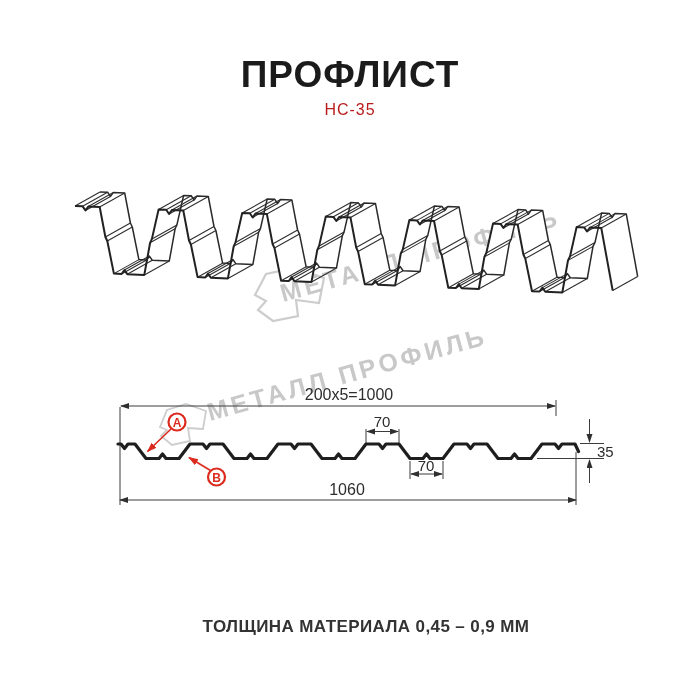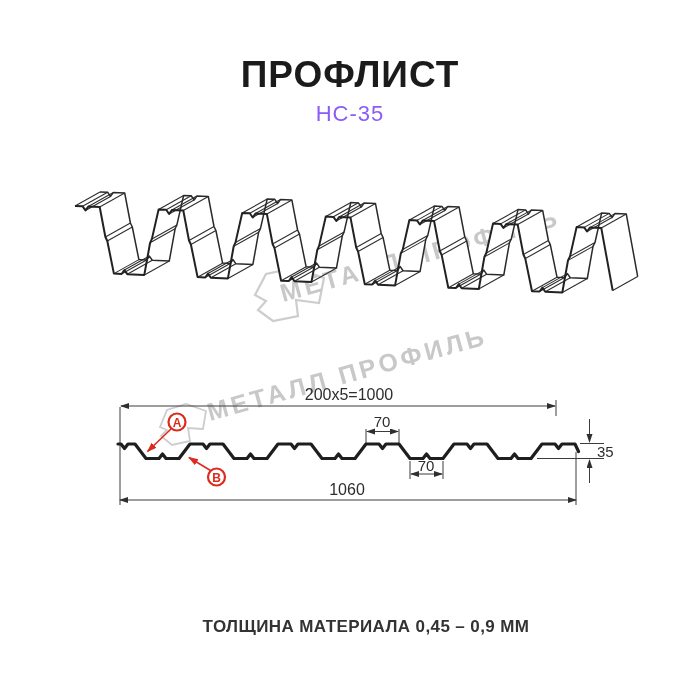--- a/index.html
+++ b/index.html
@@ -1,21 +1,21 @@
 <!DOCTYPE html>
 <html><head>
 <meta charset="utf-8">
 <style>
   html,body{margin:0;padding:0;background:#ffffff;}
   .page{position:relative;width:700px;height:700px;background:#ffffff;overflow:hidden;
         font-family:"Liberation Sans",sans-serif;}
   .title{position:absolute;left:0;top:54px;width:700px;text-align:center;
          font-size:37px;font-weight:700;letter-spacing:1px;color:#1b1b1b;}
   .subtitle{position:absolute;left:0;top:101px;width:700px;text-align:center;
-         font-size:22px;font-weight:500;letter-spacing:1px;color:#8b5cf6;}
+         font-size:16px;font-weight:500;letter-spacing:1px;color:#b91c1c;}
   .footer-note{position:absolute;left:0;top:617px;width:700px;text-align:center;
          font-size:17px;font-weight:700;letter-spacing:0.4px;color:#333;margin-left:16px;}
   svg{position:absolute;left:0;top:0;}
   text.dim{font-family:"Liberation Sans",sans-serif;font-size:16px;fill:#2d2d2d;}
   text.dim-small{font-family:"Liberation Sans",sans-serif;font-size:15px;fill:#2d2d2d;}
   text.wm{font-family:"Liberation Sans",sans-serif;font-size:25px;font-weight:700;
           letter-spacing:3.5px;fill:#c8c8c8;}
   text.marker-letter{font-family:"Liberation Sans",sans-serif;font-size:12px;
           font-weight:700;fill:#dc2a1e;}
 </style>

